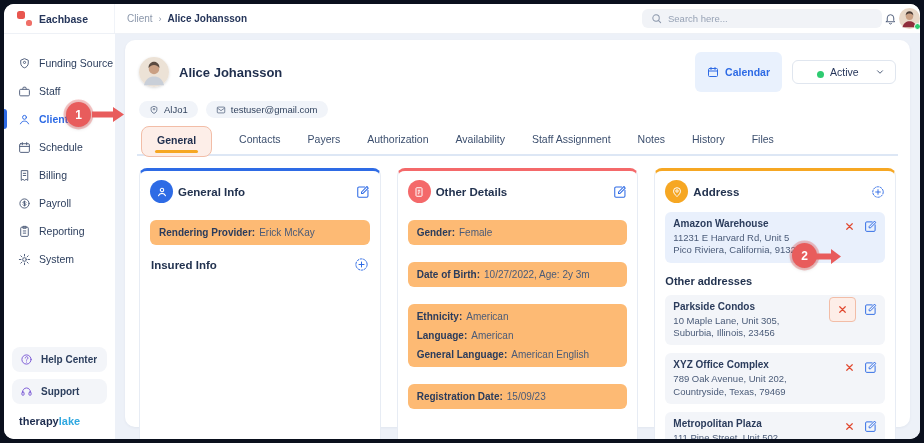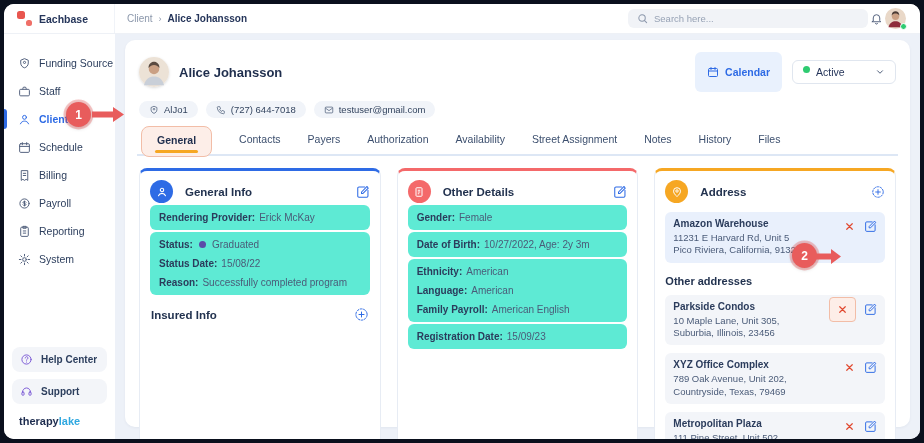--- a/index.html
+++ b/index.html
@@ -13,21 +13,21 @@
   .logo-zone { width:111px; flex:0 0 111px; display:flex; align-items:center; gap:7px; padding-left:13px; height:100%; border-right:1px solid #f0f3f8; }
   .logo-mark { width:15px; height:15px; position:relative; flex:0 0 15px; }
   .logo-mark i { position:absolute; border-radius:2.5px; background:#e8564f; }
   .logo-mark i.a { width:8px; height:8px; left:0; top:0; }
   .logo-mark i.b { width:6px; height:6px; right:0; bottom:0; background:#ef6f67; }
   .logo-text { font-size:10.5px; font-weight:bold; color:#25355a; }
   .breadcrumb { display:flex; align-items:center; gap:6px; padding-left:12px; font-size:10px; }
   .crumb-muted { color:#8b97ab; }
   .crumb-sep { color:#8b97ab; font-size:9px; }
   .crumb-current { color:#25355a; font-weight:bold; }
-  .topbar-right { margin-left:auto; display:flex; align-items:center; gap:2px; padding-right:14px; }
+  .topbar-right { margin-left:auto; display:flex; align-items:center; gap:2px; padding-right:0; }
   .searchbox { width:240px; height:19px; background:#f1f3f7; border-radius:6px; display:flex; align-items:center; gap:6px; padding:0 9px; color:#8b97ab; }
   .searchbox input { border:none; outline:none; background:transparent; font-size:9.5px; color:#45536d; width:100%; font-family:"Liberation Sans", sans-serif; }
   .searchbox input::placeholder { color:#97a2b5; }
   .bell { color:#51607c; display:flex; }
   .tb-avatar { width:21px; height:21px; border-radius:50%; position:relative; overflow:visible; }
   .tb-avatar .dot { position:absolute; right:-1px; bottom:-1px; width:7px; height:7px; border-radius:50%; background:#2ecb71; border:1.5px solid #fff; }
 
   
   .shell { flex:1; display:flex; min-height:0; }
 
@@ -49,51 +49,51 @@
   .main { flex:1; background:#edf1f8; padding:6px 10px 12px; min-width:0; }
   .panel { background:#fff; border-radius:10px; height:100%; box-shadow:0 1px 3px rgba(20,40,80,.05); padding:10px 12px 0; display:flex; flex-direction:column; }
 
   .profile-row { display:flex; align-items:center; gap:10px; padding:2px 2px 0; }
   .pf-avatar { width:30px; height:30px; border-radius:50%; box-shadow:0 1px 3px rgba(0,0,0,.15); }
   .pf-name { font-size:13px; font-weight:bold; color:#1f2e4d; }
   .profile-actions { margin-left:auto; display:flex; align-items:center; gap:10px; }
   .btn-calendar { display:flex; align-items:center; gap:6px; background:#e9f1fd; color:#2e6be5; font-size:10.5px; font-weight:bold; border:none; border-radius:6px; padding:14px 12px; cursor:pointer; font-family:"Liberation Sans", sans-serif; }
   .btn-calendar svg { width:12px; height:12px; }
   .dd-status { display:flex; align-items:center; gap:8px; background:#fff; border:1px solid #e0e6ef; border-radius:6px; padding:5px 10px; font-size:10.5px; color:#25355a; cursor:pointer; min-width:104px; justify-content:space-between; font-family:"Liberation Sans", sans-serif; }
-  .dd-left { display:flex; align-items:flex-start; gap:6px; }
+  .dd-left { display:flex; align-items:flex-end; gap:6px;margin-left:14px; }
   .dot-green { width:7px; height:7px; border-radius:50%; background:#2ecb71; }
   .dd-status svg { width:10px; height:10px; color:#51607c; }
 
   .badge-row { display:flex; gap:8px; margin:9px 0 0 2px; }
   .badge { display:flex; align-items:center; gap:5px; background:#f1f4f9; border-radius:10px; padding:3px 10px; font-size:9.5px; color:#33445f; }
   .badge svg { width:10px; height:10px; color:#51607c; }
 
   
   .tabs { display:flex; align-items:center; gap:27px; border-bottom:2px solid #dde7f5; margin-top:8px; padding:0 4px; height:30px; }
   .tab { font-size:10.5px; color:#3c4f6e; padding:8px 0 10px; cursor:pointer; white-space:nowrap; }
   .tab.active { color:#1f2e4d; font-weight:bold; background:#fdeee8; border:1px solid #f2bda7; border-radius:8px; padding:7px 15px 10px; position:relative; top:1px; }
   .tab.active::after { content:""; position:absolute; left:13px; right:13px; bottom:3px; height:3px; border-radius:2px; background:#f6a723; }
 
   
   .cards { display:flex; gap:16px; margin-top:12px; padding:0 2px; align-items:stretch; flex:1; }
   .card { flex:1; border:1px solid #e7ecf4; border-radius:8px; background:#fff; padding:9px 10px; border-top:3px solid; }
   .card.c-blue { border-top-color:#2e6be5; }
   .card.c-red { border-top-color:#f4696a; }
   .card.c-orange { border-top-color:#f6a723; }
-  .card-head { display:flex; align-items:center; gap:12px;text-align:right; }
+  .card-head { display:flex; align-items:center; gap:5px;text-align:right; }
   .chip { width:23px; height:23px; border-radius:50%; display:flex; align-items:center; justify-content:center; color:#fff; flex:0 0 23px; }
   .chip svg { width:12px; height:12px; }
   .chip.blue { background:#2e6be5; }
   .chip.red { background:#f4696a; }
   .chip.orange { background:#f6a723; }
   .card-title { font-size:11.5px; font-weight:bold; color:#22324f; }
   .head-action { margin-left:auto; color:#2e6be5; cursor:pointer; display:flex; }
   .head-action svg { width:14px; height:14px; }
 
-  .info-box { background:#5eead4; border-radius:6px; padding:7px 9px; margin-top:2px; font-size:10px; }
+  .info-box { background:#fdba74; border-radius:6px; padding:7px 9px; margin-top:17px; font-size:10px; }
   .ib-line { display:flex; align-items:center; gap:4px; }
   .ib-line + .ib-line { margin-top:8px; }
   .lbl { font-weight:bold; color:#2b3c5c; }
   .val { color:#4a5b78; }
   .dot-purple { width:7px; height:7px; border-radius:50%; background:#5b4ba8; display:inline-block; margin:0 2px; }
 
   .insured-row { display:flex; align-items:center; justify-content:space-between; margin-top:12px; padding:0 1px;gap:35px; }
   .insured-lbl { font-size:11.5px; font-weight:bold; color:#22324f; }
   .add-circ { color:#2e6be5; cursor:pointer; display:flex; }
   .add-circ svg { width:15px; height:15px; }
@@ -284,40 +284,34 @@
           <div class="badge-row">
             <span class="badge">
               <svg viewBox="0 0 24 24" fill="none" stroke="currentColor" stroke-width="1.8" stroke-linejoin="round">
                   <path d="M12 3l7 3v5c0 5-3.5 8-7 9-3.5-1-7-4-7-9V6z"></path>
                   <circle cx="12" cy="10" r="2"></circle>
                 </svg>
               <span>AlJo1</span>
             </span>
             <span class="badge">
               <svg viewBox="0 0 24 24" fill="none" stroke="currentColor" stroke-width="1.8" stroke-linejoin="round">
-                  <path d="M5 4h4l2 5-2.5 1.5a11 11 0 0 0 5 5L15 13l5 2v4a2 2 0 0 1-2 2A17 17 0 0 1 3 6a2 2 0 0 1 2-2z"></path>
-                </svg>
-              <span>(727) 644-7018</span>
-            </span>
-            <span class="badge">
-              <svg viewBox="0 0 24 24" fill="none" stroke="currentColor" stroke-width="1.8" stroke-linejoin="round">
                   <rect x="3" y="5" width="18" height="14" rx="2"></rect>
                   <path d="M3.5 7.5l8.5 6 8.5-6"></path>
                 </svg>
               <span>testuser@gmail.com</span>
             </span>
           </div>
 
           <div class="tabs">
             <span class="tab active">General</span>
             <span class="tab">Contacts</span>
             <span class="tab">Payers</span>
             <span class="tab">Authorization</span>
             <span class="tab">Availability</span>
-            <span class="tab">Street Assignment</span>
+            <span class="tab">Staff Assignment</span>
             <span class="tab">Notes</span>
             <span class="tab">History</span>
             <span class="tab">Files</span>
           </div>
 
           <div class="cards">
 
             <div class="card c-blue">
               <div class="card-head">
                 <span class="chip blue">
@@ -333,35 +327,20 @@
                       <path d="M20.5 3.5L11 13v2.5h2.5l9-9z" transform="translate(-1.5 -1)"></path>
                     </svg>
                 </span>
               </div>
               <div class="info-box">
                 <div class="ib-line">
                   <span class="lbl">Rendering Provider:</span>
                   <span class="val">Erick McKay</span>
                 </div>
               </div>
-              <div class="info-box">
-                <div class="ib-line">
-                  <span class="lbl">Status:</span>
-                  <span class="dot-purple"></span>
-                  <span class="val">Graduated</span>
-                </div>
-                <div class="ib-line">
-                  <span class="lbl">Status Date:</span>
-                  <span class="val">15/08/22</span>
-                </div>
-                <div class="ib-line">
-                  <span class="lbl">Reason:</span>
-                  <span class="val">Successfully completed program</span>
-                </div>
-              </div>
               <div class="insured-row">
                 <span class="insured-lbl">Insured Info</span>
                 <span class="add-circ">
                   <svg viewBox="0 0 24 24" fill="none" stroke="currentColor" stroke-width="1.6" stroke-linecap="round">
                       <circle cx="12" cy="12" r="9" stroke-dasharray="3.2 2.4"></circle>
                       <path d="M12 8v8M8 12h8"></path>
                     </svg>
                 </span>
               </div>
             </div>
@@ -397,21 +376,21 @@
               <div class="info-box">
                 <div class="ib-line">
                   <span class="lbl">Ethnicity:</span>
                   <span class="val">American</span>
                 </div>
                 <div class="ib-line">
                   <span class="lbl">Language:</span>
                   <span class="val">American</span>
                 </div>
                 <div class="ib-line">
-                  <span class="lbl">Family Payroll:</span>
+                  <span class="lbl">General Language:</span>
                   <span class="val">American English</span>
                 </div>
               </div>
               <div class="info-box">
                 <div class="ib-line">
                   <span class="lbl">Registration Date:</span>
                   <span class="val">15/09/23</span>
                 </div>
               </div>
             </div>

